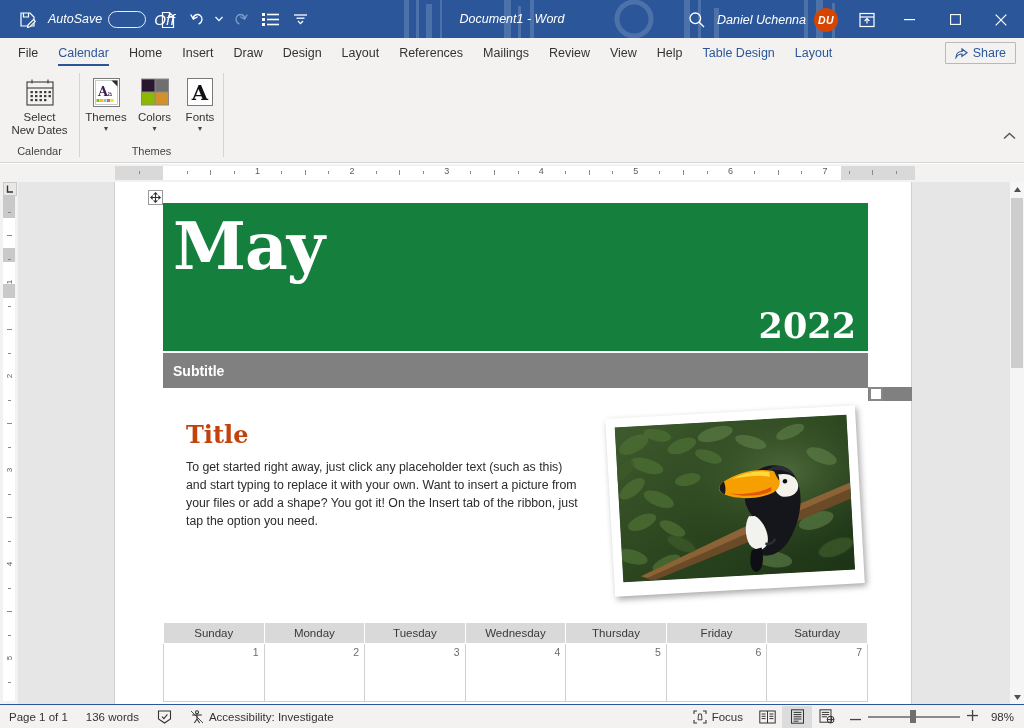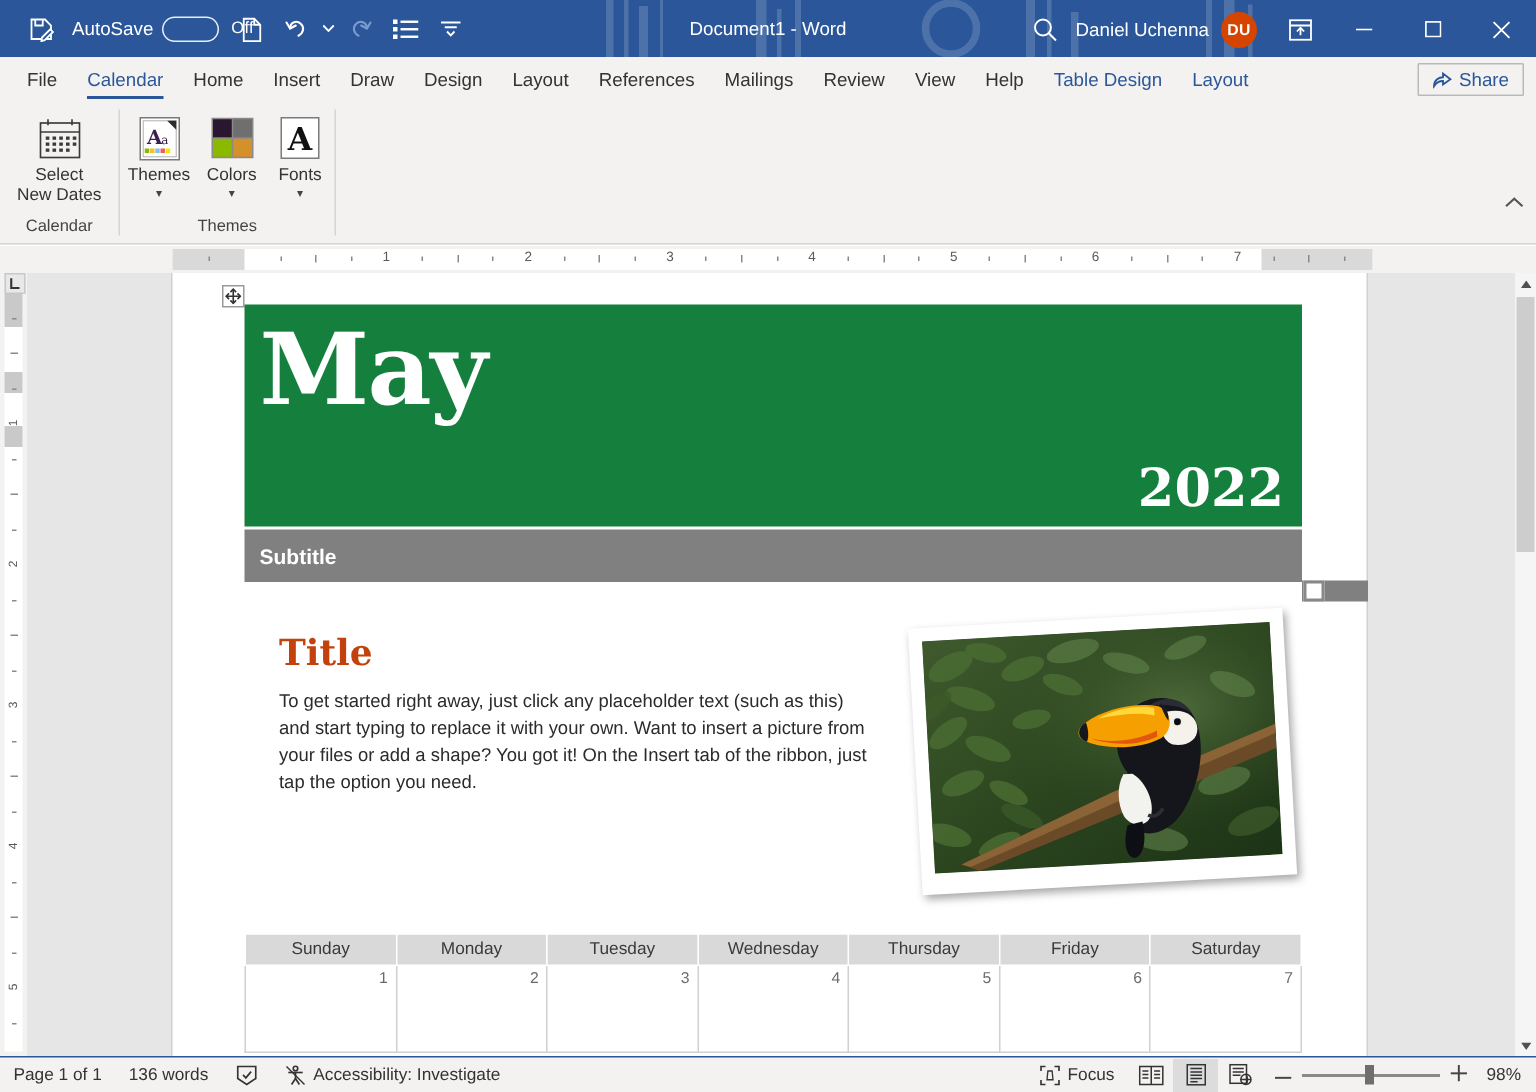--- a/index.html
+++ b/index.html
@@ -12,41 +12,42 @@
   #app { position: relative; width: 1024px; height: 728px; }
 
   
   .titlebar {
     position: absolute; top: 0; left: 0;
     width: 1024px; height: 38px;
     background: #2b579a;
     display: flex; align-items: center;
     color: #ffffff;
     overflow: hidden;
+    font-style: italic;
   }
   .tb-deco {
     position: absolute; top: 0; right: 80px; width: 560px; height: 38px;
     opacity: .16; pointer-events: none;
   }
   .tb-left { display: flex; align-items: center; gap: 0px; padding-left: 12px; z-index:2; }
   .tb-icon {
     width: 30px; height: 30px;
     display: flex; align-items: center; justify-content: center;
     color: #fff;
   }
   .tb-icon svg { display: block; }
   .autosave-label {
     font-size: 12.5px; margin: 0 6px 0 6px; color: #fff; white-space: nowrap;
   }
   .toggle {
     width: 38px; height: 17px; border: 1.3px solid #e8eef7; border-radius: 9px;
     display: flex; align-items: center; padding: 0 2px; gap: 3px;
   }
   .toggle .knob { width: 9px; height: 9px; border-radius: 50%; background: #fff; }
-  .toggle .ttxt { font-size: 11px; color: #fff; letter-spacing: .2px; margin-left: 40px; }
+  .toggle .ttxt { font-size: 15px; color: #fff; letter-spacing: .2px; margin-left: 40px; }
   .tb-sep { width: 7px; }
   .tb-title {
     position: absolute; left: 0; right: 0; top: 0; height: 38px;
     display: flex; align-items: center; justify-content: center;
     font-size: 12.5px; pointer-events: none; z-index: 1;
   }
   .tb-right {
     position: absolute; right: 0; top: 0; height: 39px;
     display: flex; align-items: center; z-index: 3;
   }

